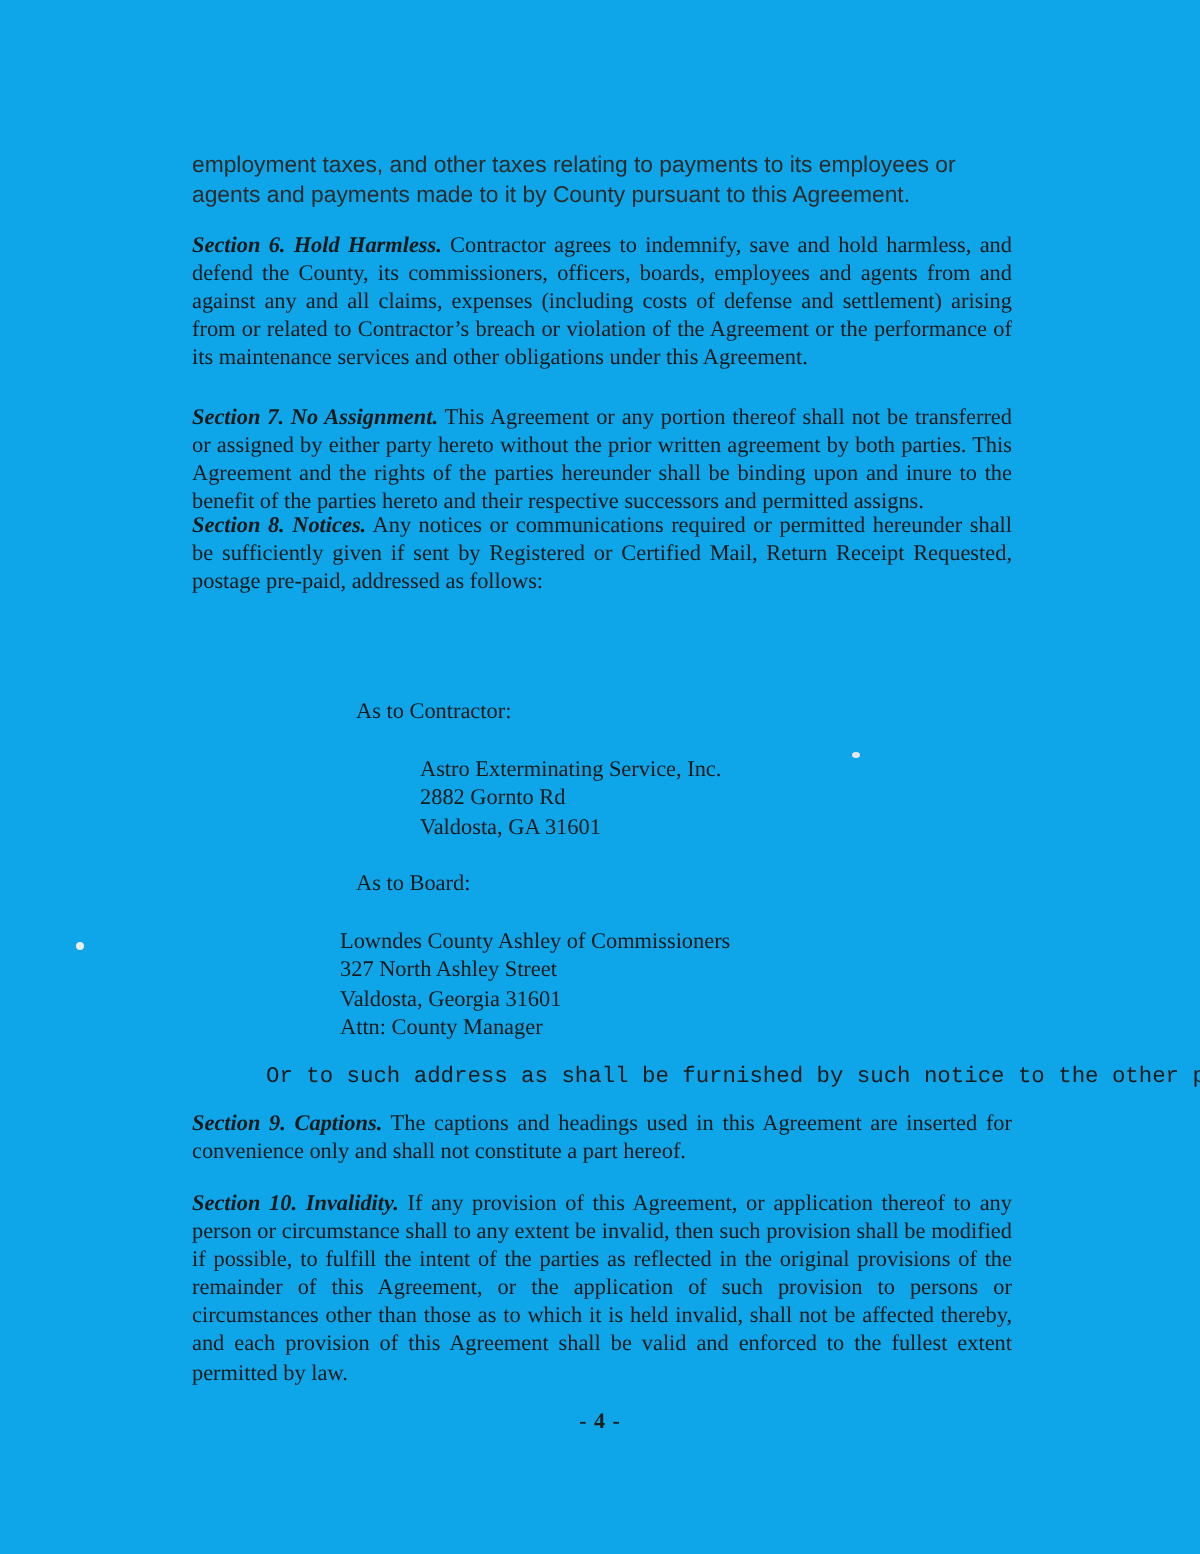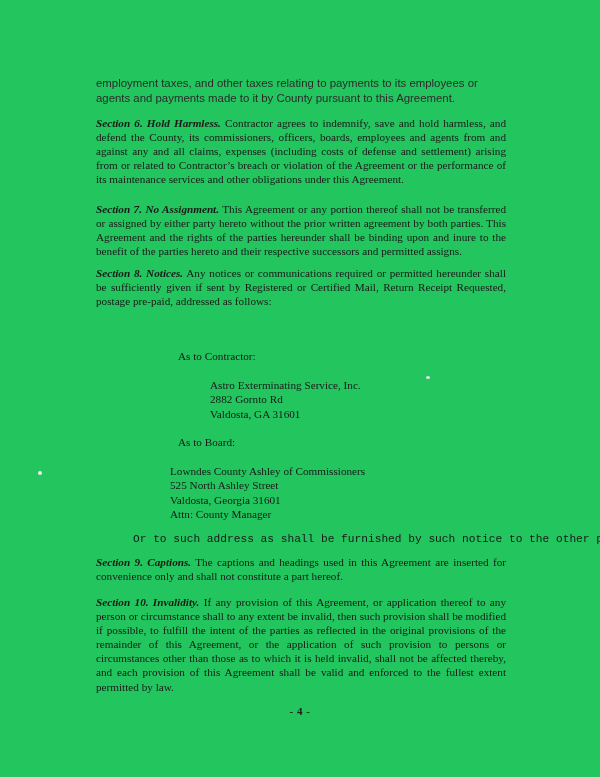--- a/index.html
+++ b/index.html
@@ -5,21 +5,21 @@
 <style>
   html, body {
     margin: 0;
     padding: 0;
     background: #ffffff;
   }
   .page {
     position: relative;
     width: 600px;
     height: 777px;
-    background: #22c55e;
+    background: #0ea5e9;
     overflow: hidden;
     font-family: "Liberation Serif", "DejaVu Serif", serif;
     color: #191919;
     -webkit-font-smoothing: antialiased;
   }
 
   
   .body-col {
     position: absolute;
     left: 96px;
@@ -113,37 +113,37 @@
     </div>
 
     <div class="blk" style="top:116px;">
       <p class="para"><span class="sect-label">Section 6.  Hold Harmless.</span><span>  Contractor agrees to indemnify, save and hold harmless, and defend the County, its commissioners, officers, boards, employees and agents from and against any and all claims, expenses (including costs of defense and settlement) arising from or related to Contractor’s breach or violation of the Agreement or the performance of its maintenance services and other obligations under this Agreement.</span></p>
     </div>
 
     <div class="blk" style="top:202px;">
       <p class="para"><span class="sect-label">Section 7.  No Assignment.</span><span>  This Agreement or any portion thereof shall not be transferred or assigned by either party hereto without the prior written agreement by both parties.  This Agreement and the rights of the parties hereunder shall be binding upon and inure to the benefit of the parties hereto and their respective successors and permitted assigns.</span></p>
     </div>
 
-    <div class="blk" style="top:266px;">
+    <div class="blk" style="top:256px;">
       <p class="para"><span class="sect-label">Section 8.  Notices.</span><span>  Any notices or communications required or permitted hereunder shall be sufficiently given if sent by Registered or Certified Mail, Return Receipt Requested, postage pre-paid, addressed as follows:</span></p>
     </div>
 
     <div class="addr-head" style="left:38px; top:349px;">As to Contractor:</div>
 
     <div class="addr-body" style="left:74px; top:378px;margin-left:40px;">
       <div>Astro Exterminating Service, Inc.</div>
       <div>2882 Gornto Rd</div>
       <div>Valdosta, GA 31601</div>
     </div>
 
     <div class="addr-head" style="left:38px; top:435px;">As to Board:</div>
 
     <div class="addr-body" style="left:74px; top:464px;">
       <div>Lowndes County Ashley of Commissioners</div>
-      <div>525 North Ashley Street</div>
+      <div>327 North Ashley Street</div>
       <div>Valdosta, Georgia 31601</div>
       <div>Attn:  County Manager</div>
     </div>
 
     <div class="or-line" style="left:37px; top:532px;">Or to such address as shall be furnished by such notice to the other parties.</div>
 
     <div class="blk" style="top:555px;">
       <p class="para"><span class="sect-label">Section 9.  Captions.</span><span>  The captions and headings used in this Agreement are inserted for convenience only and shall not constitute a part hereof.</span></p>
     </div>
 

